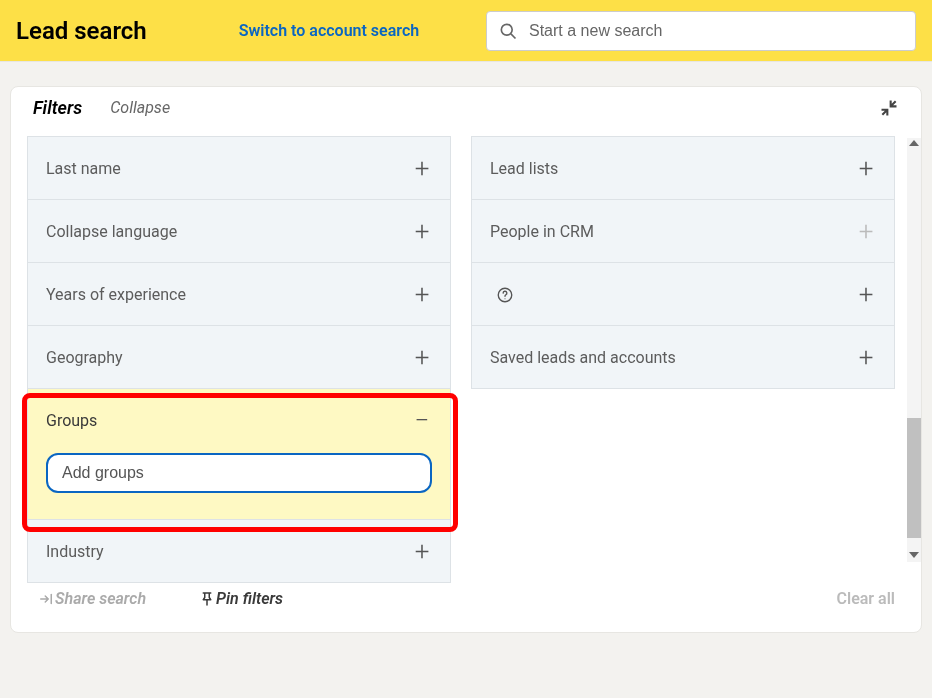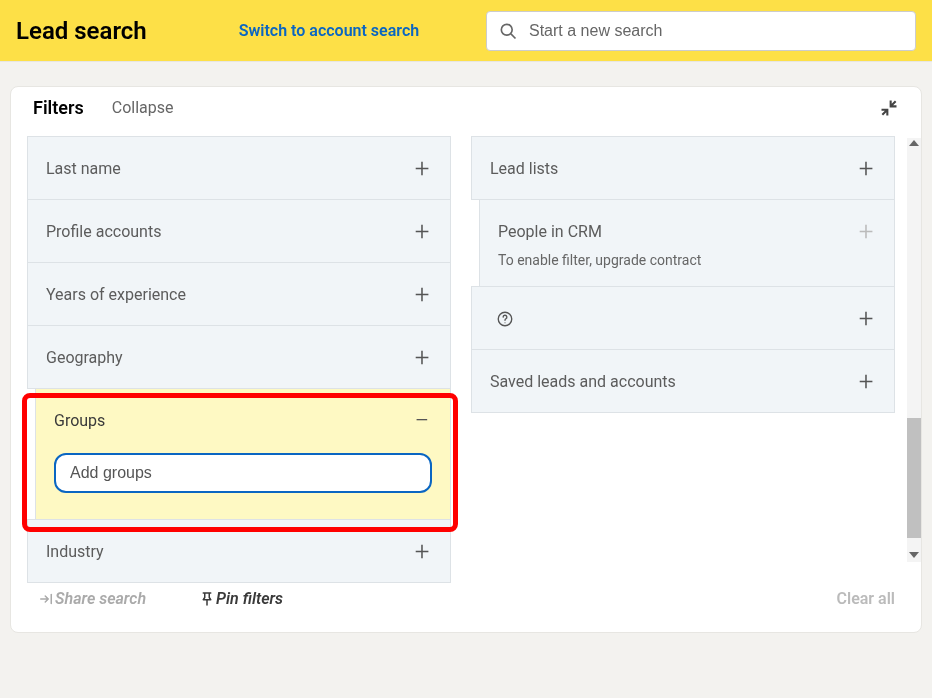--- a/index.html
+++ b/index.html
@@ -59,20 +59,21 @@
       border: 1px solid #e7e6e2;
       border-radius: 8px;
       margin: 24px 10px 0 10px;
       overflow: hidden;
       position: relative;
     }
     .panel-header {
       display: flex;
       align-items: center;
       padding: 10px 22px 18px 22px;
+      font-style: italic;
     }
     .filters-title {
       font-size: 18px;
       font-weight: 600;
       color: #000;
     }
     .collapse-link {
       margin-left: 28px;
       color: #666666;
       font-size: 16px;
@@ -123,21 +124,21 @@
       cursor: pointer;
       width: 20px;
       text-align: center;
     }
     .filter-toggle.disabled { color: #bbb; cursor: default; }
     .subtext {
       font-size: 14px;
       color: #666;
       margin-top: 8px;
     }
-    .filter-item.tall { display: block; margin-left: 8px; }
+    .filter-item.tall { display: block; }
     .filter-item.tall .row {
       display: flex;
       justify-content: space-between;
       align-items: center;
     }
     .add-groups-input {
       width: 100%;
       margin-top: 20px;
       border: 2px solid #0a66c2;
       border-radius: 12px;
@@ -235,21 +236,21 @@
 
   <div class="filters-body">
     <div class="column column-left">
 
       <div class="filter-item first">
         <span class="filter-label">Last name</span>
         <span class="filter-toggle">+</span>
       </div>
 
       <div class="filter-item">
-        <span class="filter-label">Profile accounts</span>
+        <span class="filter-label">Collapse language</span>
         <span class="filter-toggle">+</span>
       </div>
 
       <div class="filter-item">
         <span class="filter-label">Years of experience</span>
         <span class="filter-toggle">+</span>
       </div>
 
       <div class="filter-item">
         <span class="filter-label">Geography</span>
@@ -276,21 +277,20 @@
       <div class="filter-item first">
         <span class="filter-label">Lead lists</span>
         <span class="filter-toggle">+</span>
       </div>
 
       <div class="filter-item tall">
         <div class="row">
           <span class="filter-label">People in CRM</span>
           <span class="filter-toggle disabled">+</span>
         </div>
-        <div class="subtext">To enable filter, upgrade contract</div>
       </div>
 
       <div class="filter-item">
         <span class="filter-label">
           <span class="question-icon">
             <svg viewBox="0 0 24 24" fill="none" stroke="#555" stroke-width="1.8">
                 <circle cx="12" cy="12" r="9"></circle>
                 <path d="M9.5 9.5 a2.5 2.5 0 1 1 3.5 2.3 c-1 .4-1 1.2-1 2" stroke-linecap="round"></path>
                 <circle cx="12" cy="17" r="0.8" fill="#555" stroke="none"></circle>
               </svg>

